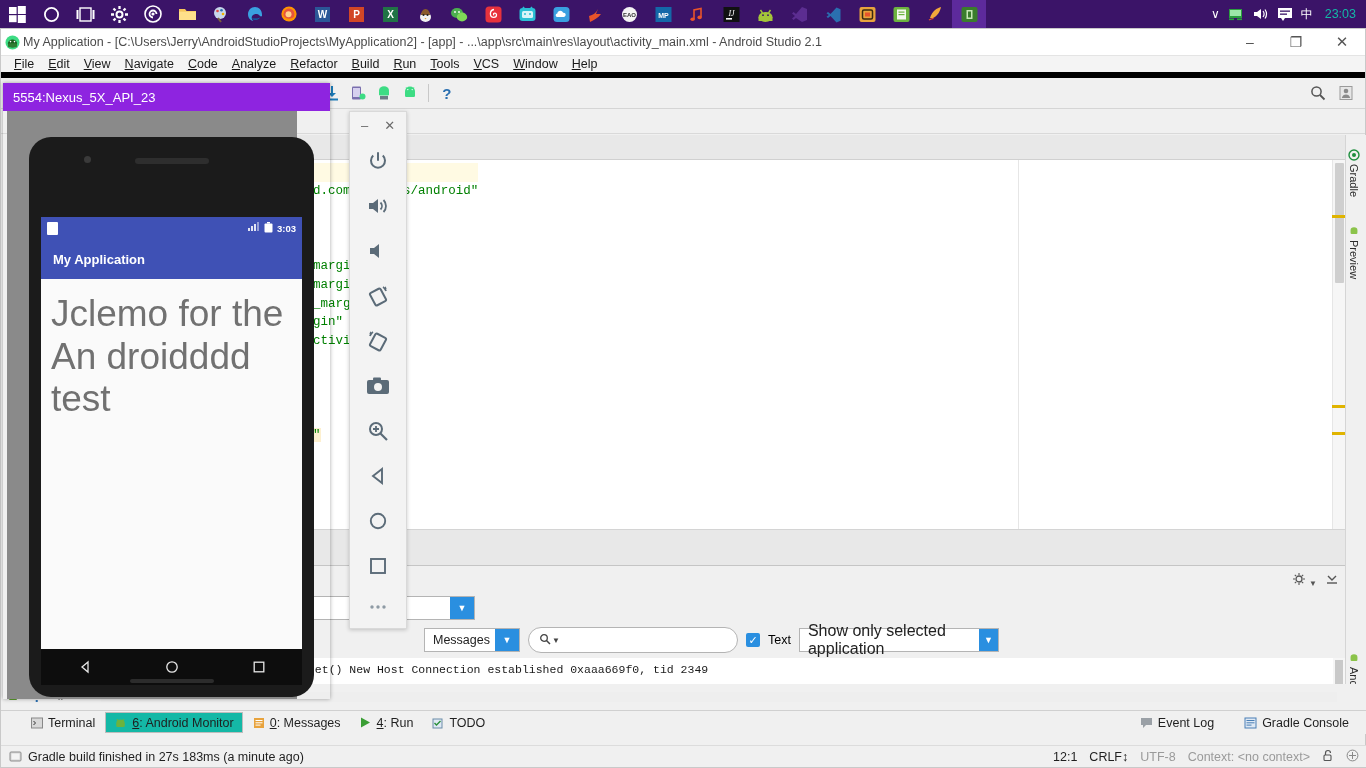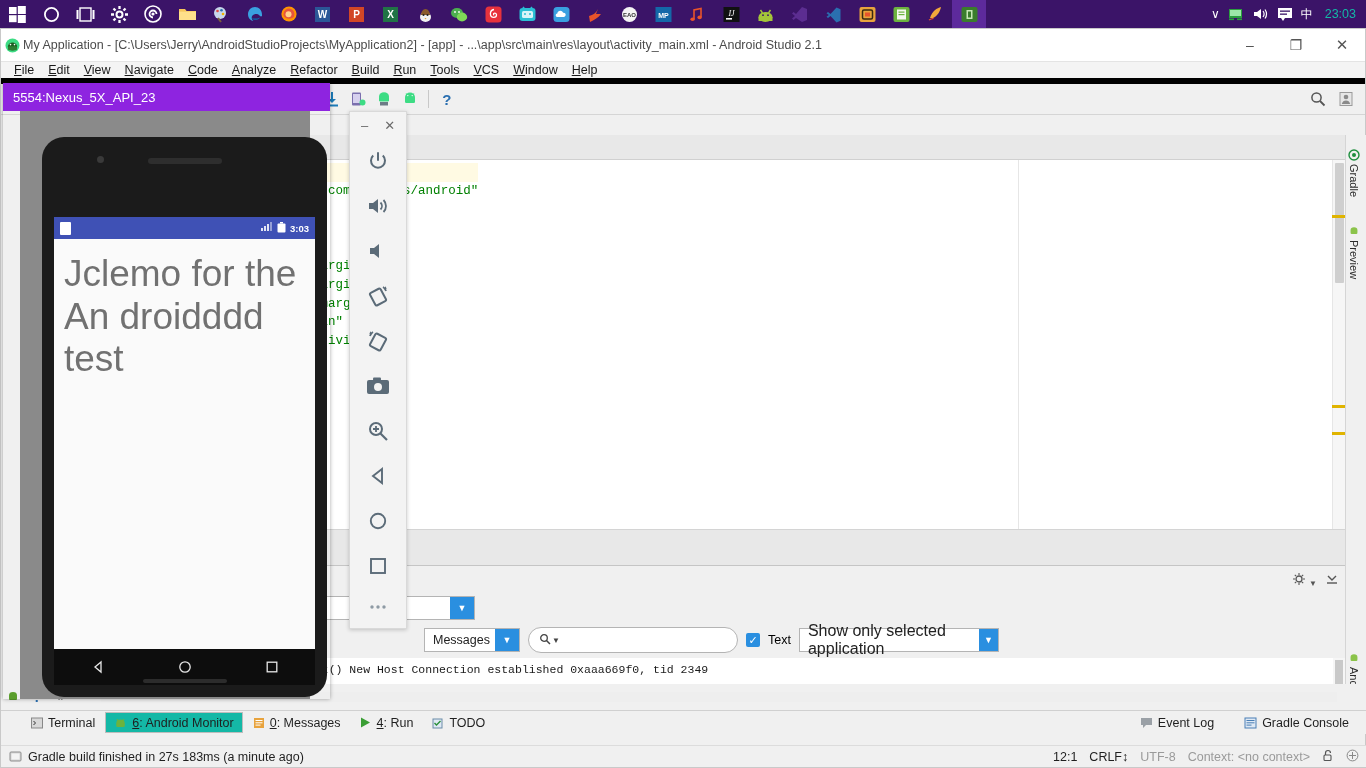--- a/index.html
+++ b/index.html
@@ -28,21 +28,21 @@
   #clock { font-size:12.5px; color:#14b8a6; padding-left:4px; padding-right:4px;}
 
   
   #as-window {
     position:absolute; left:0; top:28px; width:1366px; height:740px;
     background:#f0f0f0;
     border:1px solid #c9c9c9;
   }
   
   #as-title {
-    height:33px; background:#fff; display:flex; align-items:center;
+    height:27px; background:#fff; display:flex; align-items:center;
     border-bottom:1px solid #e4e4e4;
   }
   #as-title .app-ic { width:22px; display:flex; justify-content:center; }
   #as-title .ttl { font-size:12.5px; color:#4b4b4b; white-space:nowrap; }
   #as-title .wbtns { margin-left:auto; display:flex; }
   #as-title .wbtn { width:46px; height:26px; display:flex; align-items:center; justify-content:center;
                     color:#555; font-size:14px; }
   #as-title .wbtn.close { font-size:15px; }
   
   #as-menu { height:22px; display:flex; align-items:center; background:#f4f4f4; padding-left:6px;
@@ -157,21 +157,21 @@
   #bl-icons .small { width:24px; height:24px; display:flex; align-items:center; justify-content:center;}
   #bl-hscroll { position:absolute; left:100px; right:30px; height:10px; background:#eee; top:8px;}
 
   
   #emu {
     position:absolute; left:3px; top:83px; width:327px; height:616px;
     box-shadow:0 0 4px rgba(0,0,0,.35);
   }
   #emu-title { height:28px; background:#8e24e0; color:#fff; display:flex; align-items:center;
                padding-left:10px; font-size:13px; }
-  #emu-body { position:absolute; left:17px; top:28px; width:290px; height:588px;
+  #emu-body { position:absolute; left:4px; top:28px; width:290px; height:588px;
               background:#8a8a8a; }
   #phone {
     position:absolute; left:22px; top:26px; width:285px; height:560px;
     background:#1b1b1b; border-radius:22px;
   }
   #phone .earpiece { position:absolute; left:50%; transform:translateX(-50%); top:21px;
                      width:74px; height:6px; background:#2e2e2e; border-radius:3px;}
   #phone .cam { position:absolute; left:55px; top:19px; width:7px; height:7px; border-radius:50%;
                 background:#3a3a3a;}
   #screen { position:absolute; left:12px; top:80px; width:261px; height:432px; background:#fafafa; }
@@ -866,20 +866,23 @@
             </span>
             <span>
               <svg width="9" height="11" viewBox="0 0 9 11">
                   <rect x="3" y="0" width="3" height="1.5" fill="#fff"></rect>
                   <rect x="0.5" y="1.5" width="8" height="9" rx="1" fill="#fff"></rect>
                 </svg>
             </span>
             <span>3:03</span>
           </span>
         </div>
+        <div id="appbar">
+          <span>My Application</span>
+        </div>
         <div id="screen-content">
           <div id="tv">Jclemo for the An droidddd test</div>
         </div>
       </div>
       <div id="navbar">
         <span>
           <svg width="16" height="16" viewBox="0 0 16 16">
               <path d="M11 3L5 8l6 5z" fill="none" stroke="#e8e8e8" stroke-width="1.3"></path>
             </svg>
         </span>

